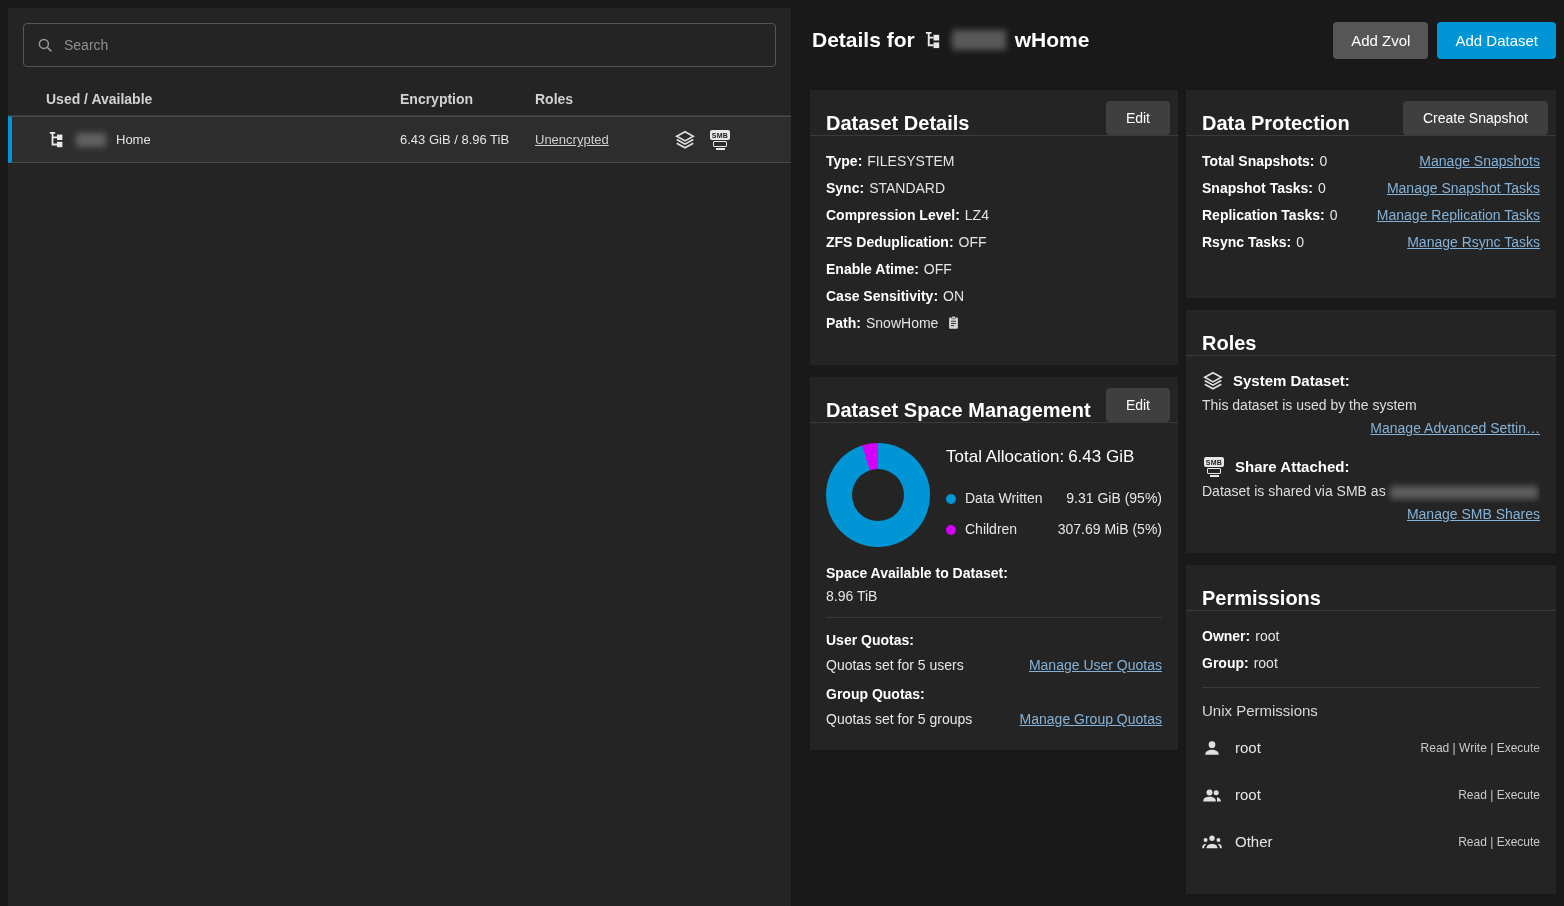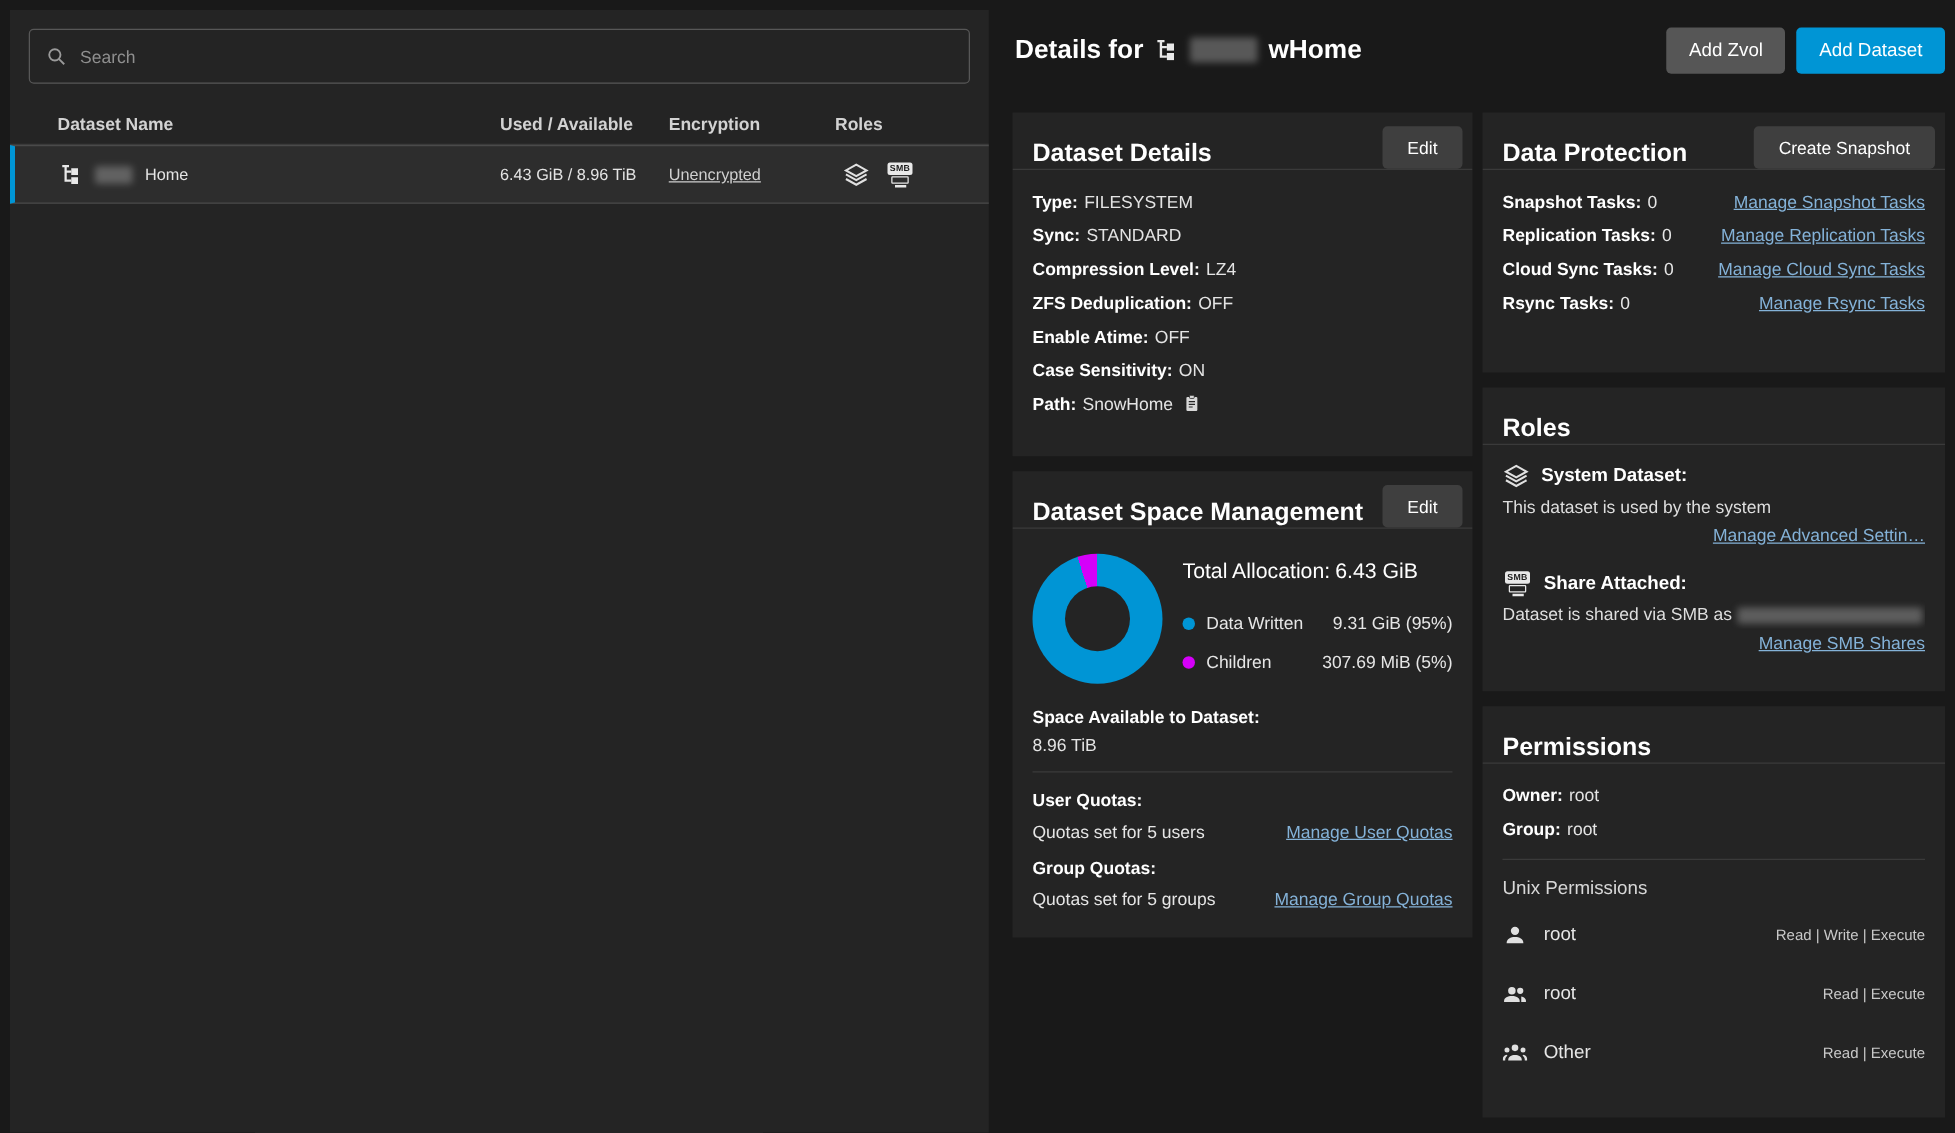--- a/index.html
+++ b/index.html
@@ -105,21 +105,20 @@
 
 <div class="left-panel">
   <div class="search-box">
     <svg viewBox="0 0 24 24" width="18" height="18" fill="none" stroke="#9a9a9a" stroke-width="2">
         <circle cx="10.5" cy="10.5" r="6"></circle>
         <path d="M15 15l5.5 5.5"></path>
       </svg>
     <input placeholder="Search" style="">
   </div>
   <div class="tbl-head">
-    <div class="th">Dataset Name</div>
     <div class="th">Used / Available</div>
     <div class="th">Encryption</div>
     <div class="th">Roles</div>
   </div>
   <div class="dataset-row">
     <div class="td td-name">
       <svg viewBox="0 0 20 20" width="18" height="18">
           <path d="M2 2h6M5 2v14M5 7h5M5 15h5" stroke="#e8e8e8" stroke-width="2" fill="none"></path>
           <rect x="10" y="4" width="6" height="6" fill="#e8e8e8"></rect>
           <rect x="10" y="12" width="6" height="6" fill="#e8e8e8"></rect>
@@ -224,30 +223,30 @@
 
 <div class="col-right">
 
   <section class="card" style="height:208px">
     <div class="card-header">
       <h2>Data Protection</h2>
       <button class="btn btn-edit">Create Snapshot</button>
     </div>
     <div class="card-body">
       <div class="dp-row">
+          <span><span class="fl">Total Snapshots:</span><span class="dp-count">0</span></span>
+          <a>Manage Snapshots</a>
+        </div>
+      <div class="dp-row">
           <span><span class="fl">Snapshot Tasks:</span><span class="dp-count">0</span></span>
           <a>Manage Snapshot Tasks</a>
         </div>
       <div class="dp-row">
           <span><span class="fl">Replication Tasks:</span><span class="dp-count">0</span></span>
           <a>Manage Replication Tasks</a>
-        </div>
-      <div class="dp-row">
-          <span><span class="fl">Cloud Sync Tasks:</span><span class="dp-count">0</span></span>
-          <a>Manage Cloud Sync Tasks</a>
         </div>
       <div class="dp-row">
           <span><span class="fl">Rsync Tasks:</span><span class="dp-count">0</span></span>
           <a>Manage Rsync Tasks</a>
         </div>
     </div>
   </section>
 
   <section class="card" style="height:243px">
     <div class="card-header">

